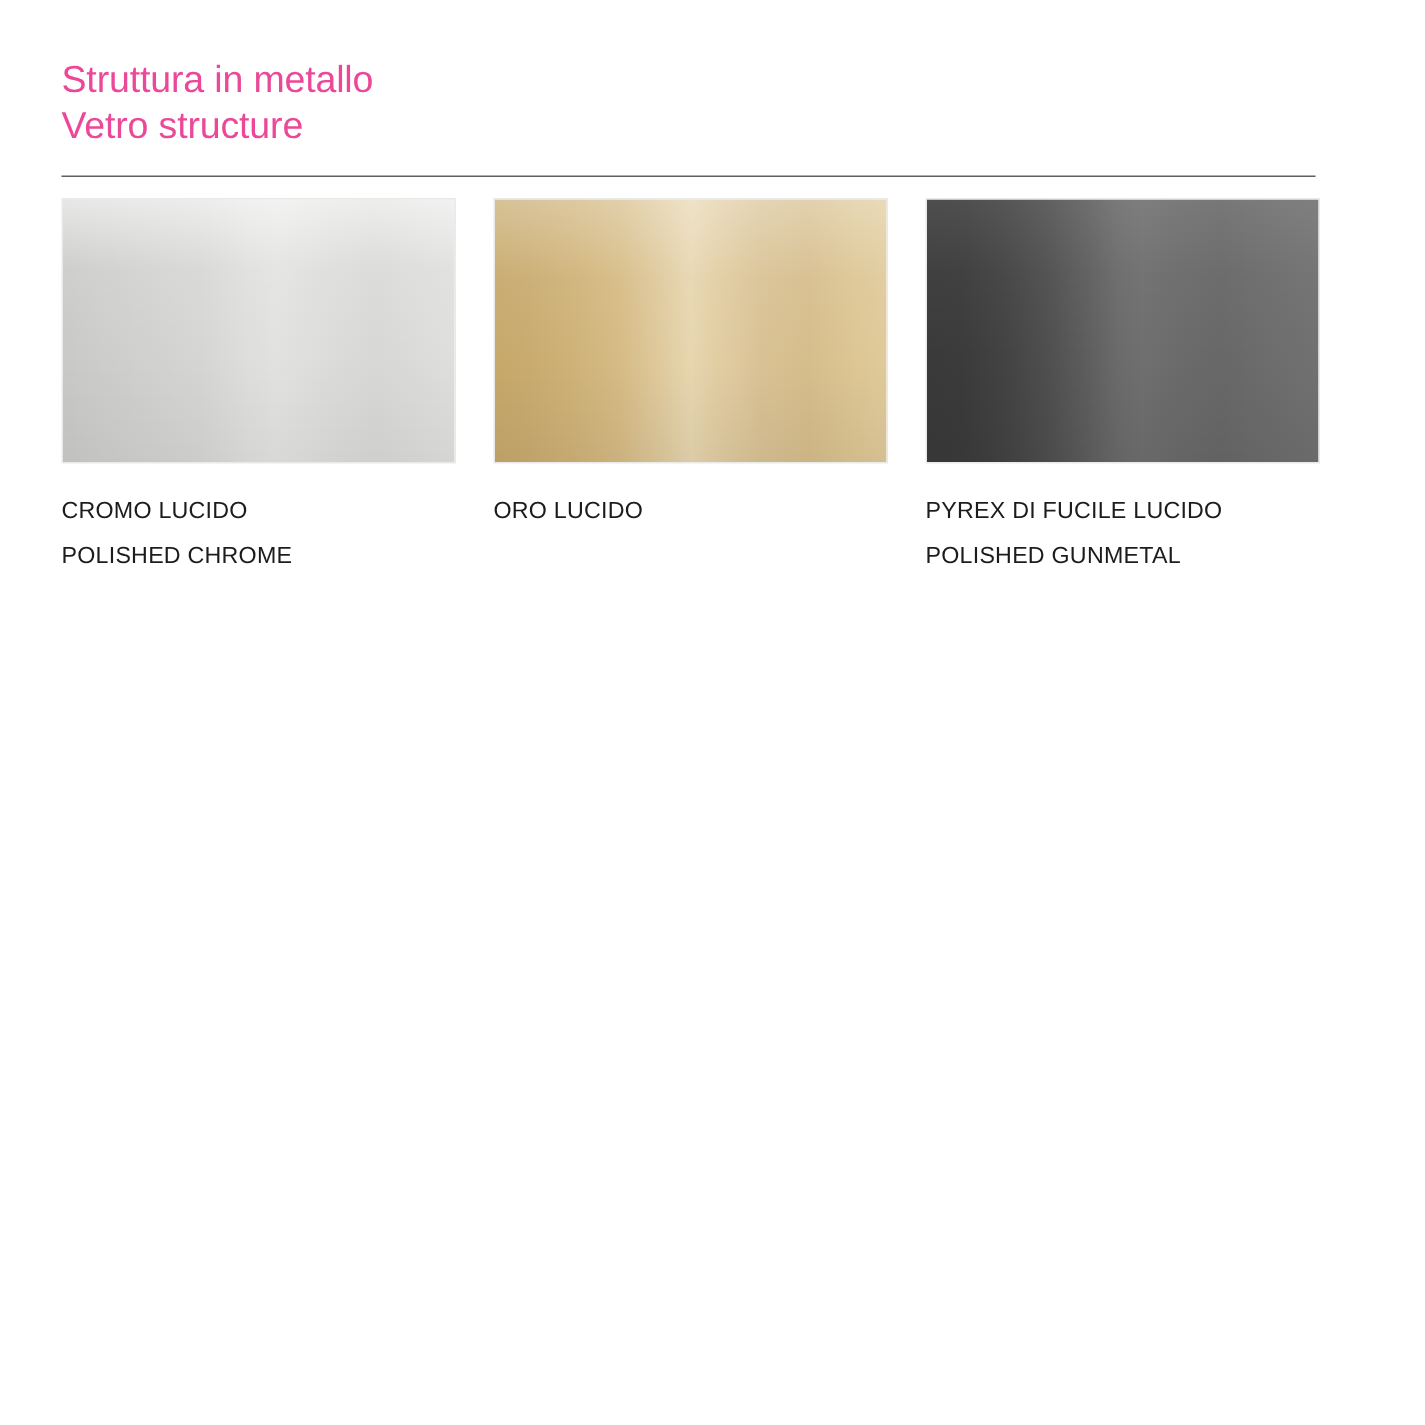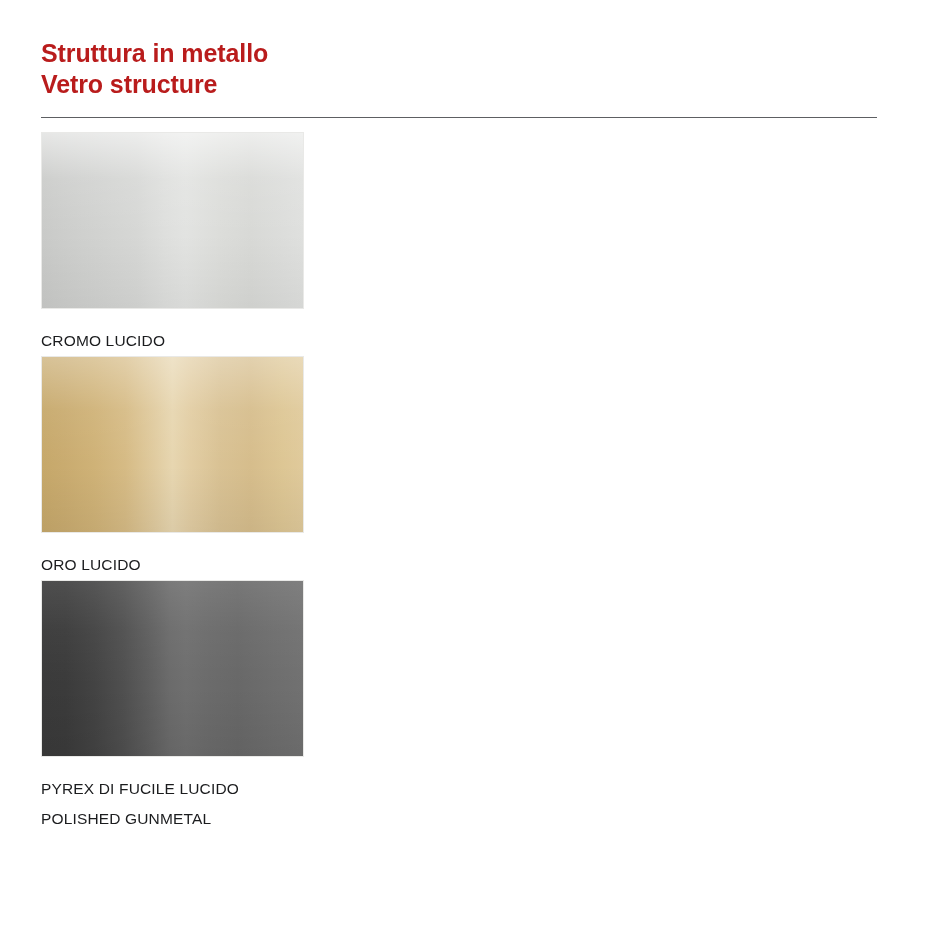--- a/index.html
+++ b/index.html
@@ -29,22 +29,22 @@
     position: absolute;
     left: 41px;
     width: 836px;
   }
   .section-metal { top: 38px; }
   .section-glass { top: 518px; }
 
   .section-heading {
     margin: 0;
     padding: 0;
-    font-weight: 700;
-    color: #b91c1c;
+    font-weight: 400;
+    color: #ec4899;
     font-size: 25px;
     line-height: 31px;
     letter-spacing: -0.1px;
   }
   .heading-line {
     display: block;
   }
   .heading-line.it { }
   .heading-line.en { }
 
@@ -54,21 +54,21 @@
     height: 1px;
     background: #5d5f62;
     font-size: 0;
     line-height: 0;
   }
 
   
   .swatch-row {
     margin-top: 14px;
     display: flex;
-    flex-direction: column;
+    flex-direction: row;
     align-items: flex-start;
   }
   .swatch-cell {
     width: 263px;
     margin-right: 25px;
   }
   .swatch-cell:last-child { margin-right: 0; }
 
   .swatch-chip {
     width: 263px;
@@ -188,20 +188,21 @@
     </h2>
 
     <div class="section-rule"></div>
 
     <div class="swatch-row">
 
       <div class="swatch-cell">
         <div class="swatch-chip chip-chrome"></div>
         <div class="swatch-caption">
           <span class="caption-line">CROMO LUCIDO</span>
+          <span class="caption-line">POLISHED CHROME</span>
         </div>
       </div>
 
       <div class="swatch-cell">
         <div class="swatch-chip chip-gold"></div>
         <div class="swatch-caption">
           <span class="caption-line">ORO LUCIDO</span>
         </div>
       </div>
 

